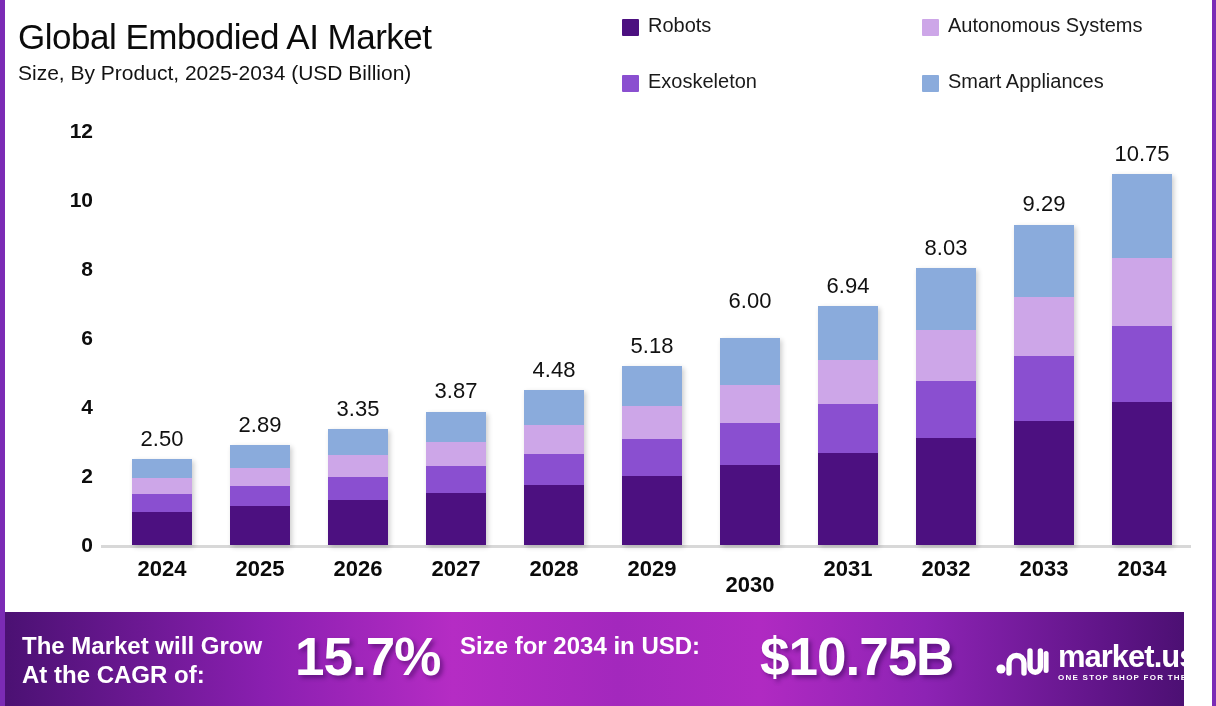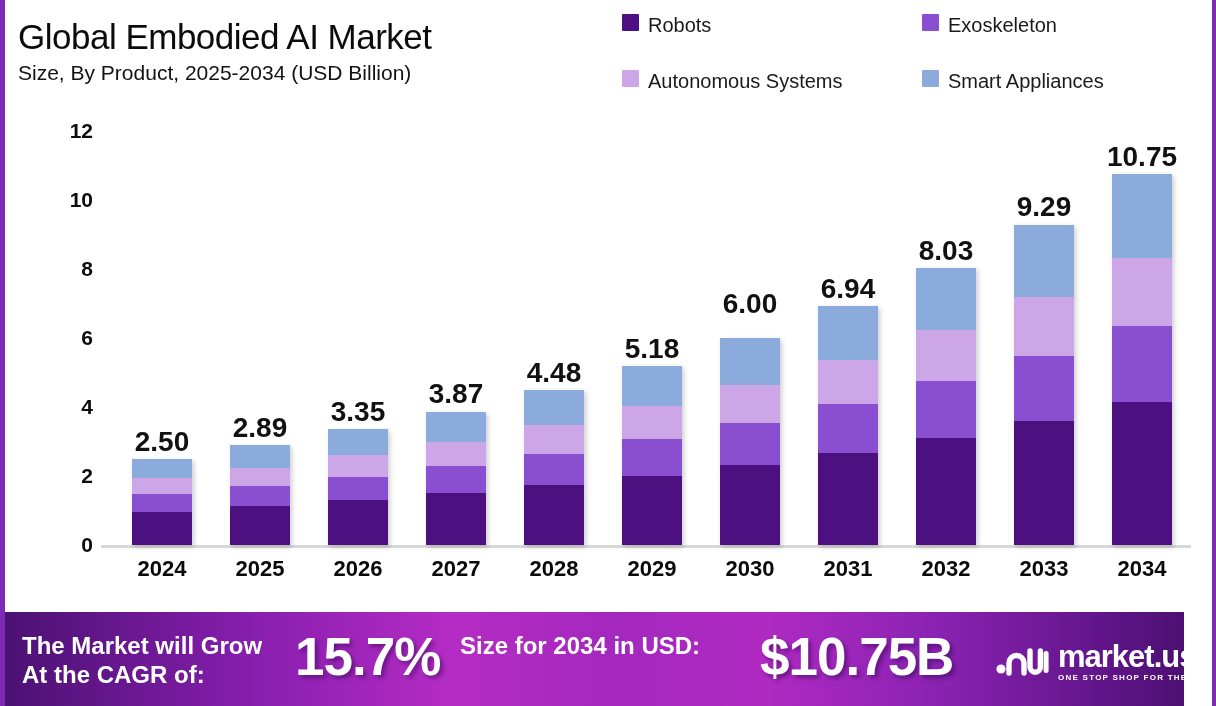--- a/index.html
+++ b/index.html
@@ -59,21 +59,21 @@
     left: 598px;
     top: 14px;
     width: 600px;
     display: grid;
     grid-template-columns: 300px 300px;
     grid-template-rows: 56px 36px;
     align-items: start;
   }
   .legend-item {
     display: flex;
-    align-items: flex-start;
+    align-items: flex-end;
     gap: 9px;
     padding-left: 19px;
   }
   .legend-swatch {
     width: 17px;
     height: 17px;
     flex: 0 0 auto;
     border-radius: 1px;
   }
   .legend-label {
@@ -137,24 +137,23 @@
     box-shadow: 2px 2px 5px rgba(0,0,0,0.20);
   }
   .seg {
     width: 100%;
   }
   .bar-value {
     position: absolute;
     left: 0;
     width: 98px;
     text-align: center;
-    font-size: 28px;
+    font-size: 22px;
     color: #111111;
     white-space: nowrap;
-    font-weight: bold;
   }
   .xtick {
     position: absolute;
     top: 444px;
     width: 98px;
     text-align: center;
     font-size: 22px;
     font-weight: bold;
     color: #0a0a0a;
   }
@@ -245,26 +244,26 @@
       <div id="chart-title">Global Embodied AI Market</div>
       <div id="chart-subtitle">Size, By Product, 2025-2034 (USD Billion)</div>
     </div>
 
     <div id="legend">
       <div class="legend-item">
         <span class="legend-swatch" style="background:#4c1080"></span>
         <span class="legend-label">Robots</span>
       </div>
       <div class="legend-item">
+        <span class="legend-swatch" style="background:#cda6e8"></span>
+        <span class="legend-label">Autonomous Systems</span>
+      </div>
+      <div class="legend-item">
         <span class="legend-swatch" style="background:#8a4fd0"></span>
         <span class="legend-label">Exoskeleton</span>
-      </div>
-      <div class="legend-item">
-        <span class="legend-swatch" style="background:#cda6e8"></span>
-        <span class="legend-label">Autonomous Systems</span>
       </div>
       <div class="legend-item">
         <span class="legend-swatch" style="background:#8aabdc"></span>
         <span class="legend-label">Smart Appliances</span>
       </div>
     </div>
   </div>
 
   <div id="plot">
     <div id="ytick-col">
@@ -378,21 +377,21 @@
         </div>
         <div class="bar-value" style="left: 992px; top: 29.125px;">10.75</div>
       </div>
     <div id="xticks-area">
         <div class="xtick" style="left: 12px;">2024</div>
         <div class="xtick" style="left: 110px;">2025</div>
         <div class="xtick" style="left: 208px;">2026</div>
         <div class="xtick" style="left: 306px;">2027</div>
         <div class="xtick" style="left: 404px;">2028</div>
         <div class="xtick" style="left: 502px;">2029</div>
-        <div class="xtick" style="left: 600px;">2030</div>
+        <div class="xtick" style="left: 600px; margin-top: 16px;">2030</div>
         <div class="xtick" style="left: 698px;">2031</div>
         <div class="xtick" style="left: 796px;">2032</div>
         <div class="xtick" style="left: 894px;">2033</div>
         <div class="xtick" style="left: 992px;">2034</div>
       </div>
   </div>
 
   <div id="footer">
     <div id="foot-cagr-label">
       <div class="foot-text">The Market will Grow</div>

